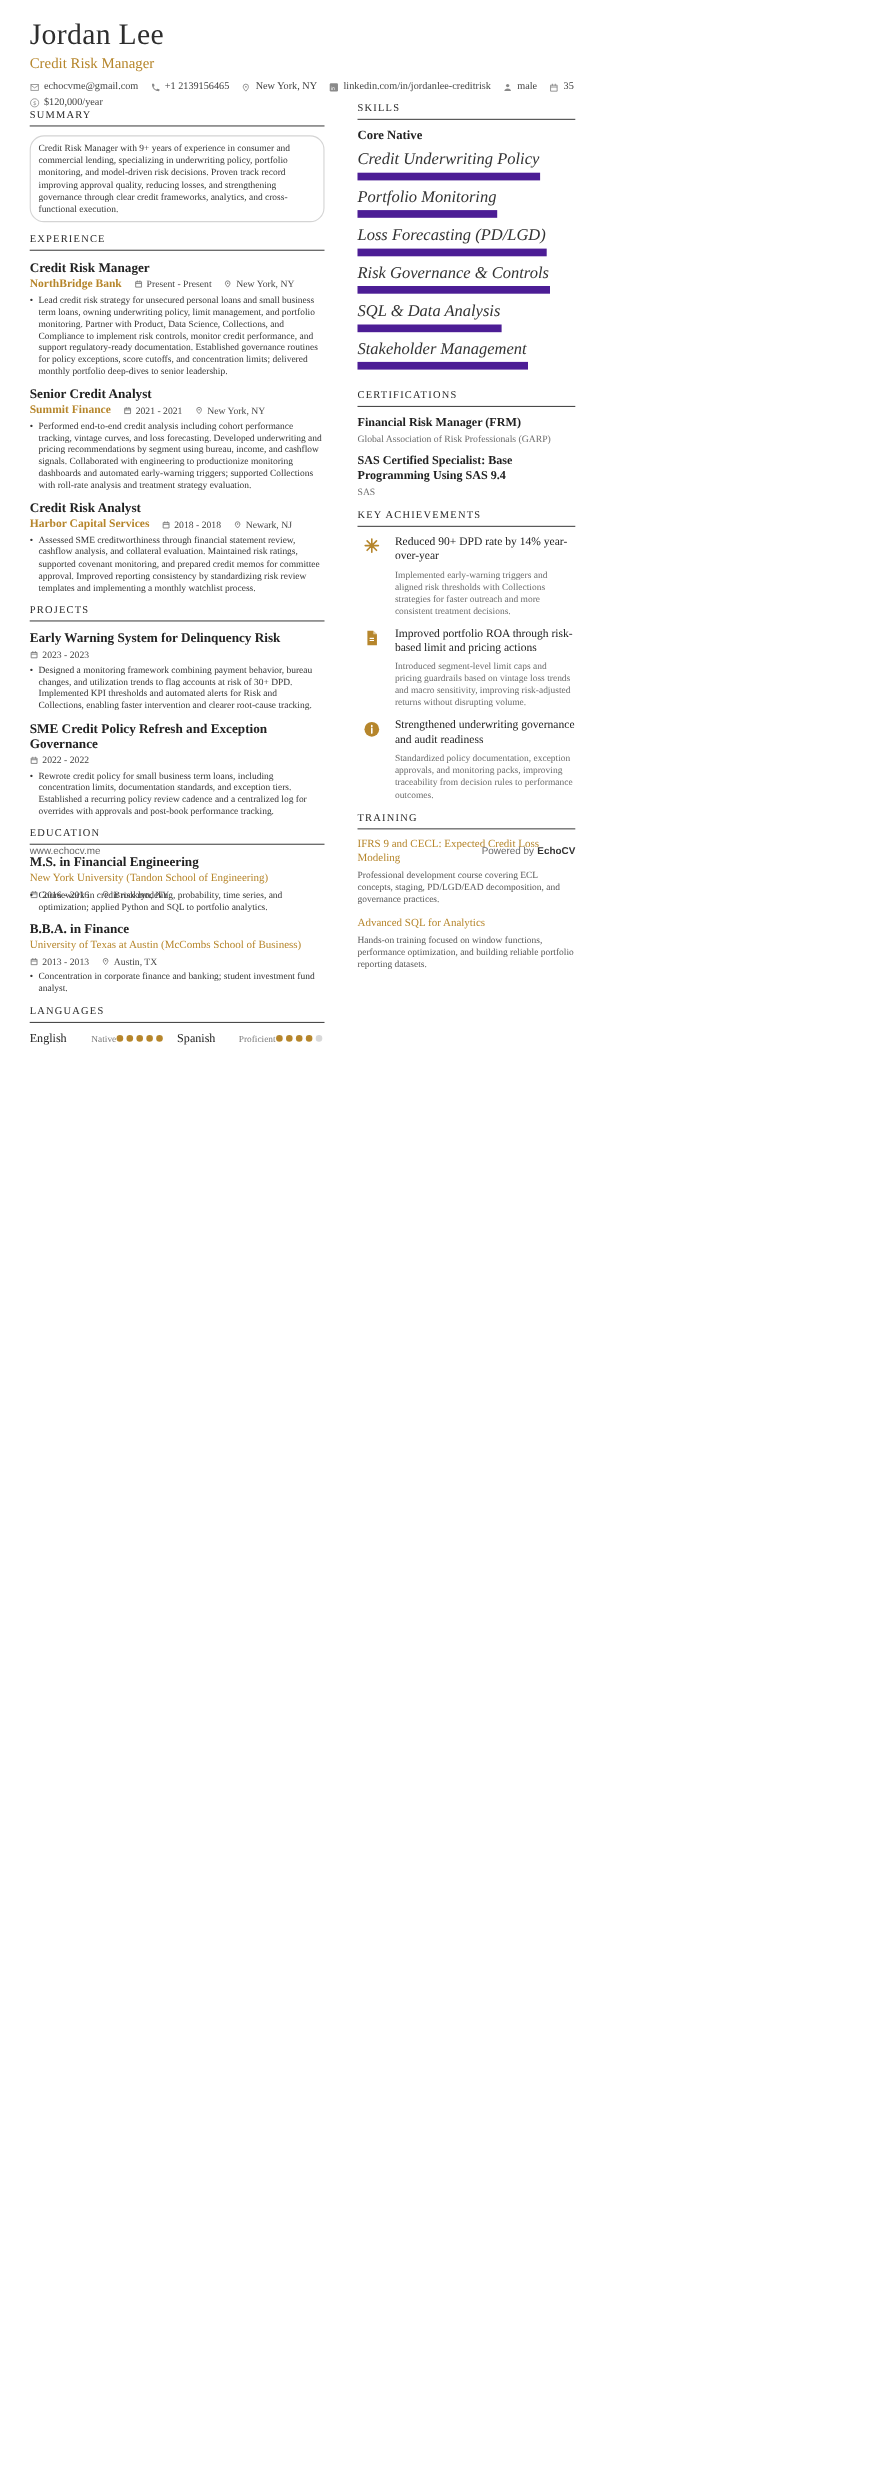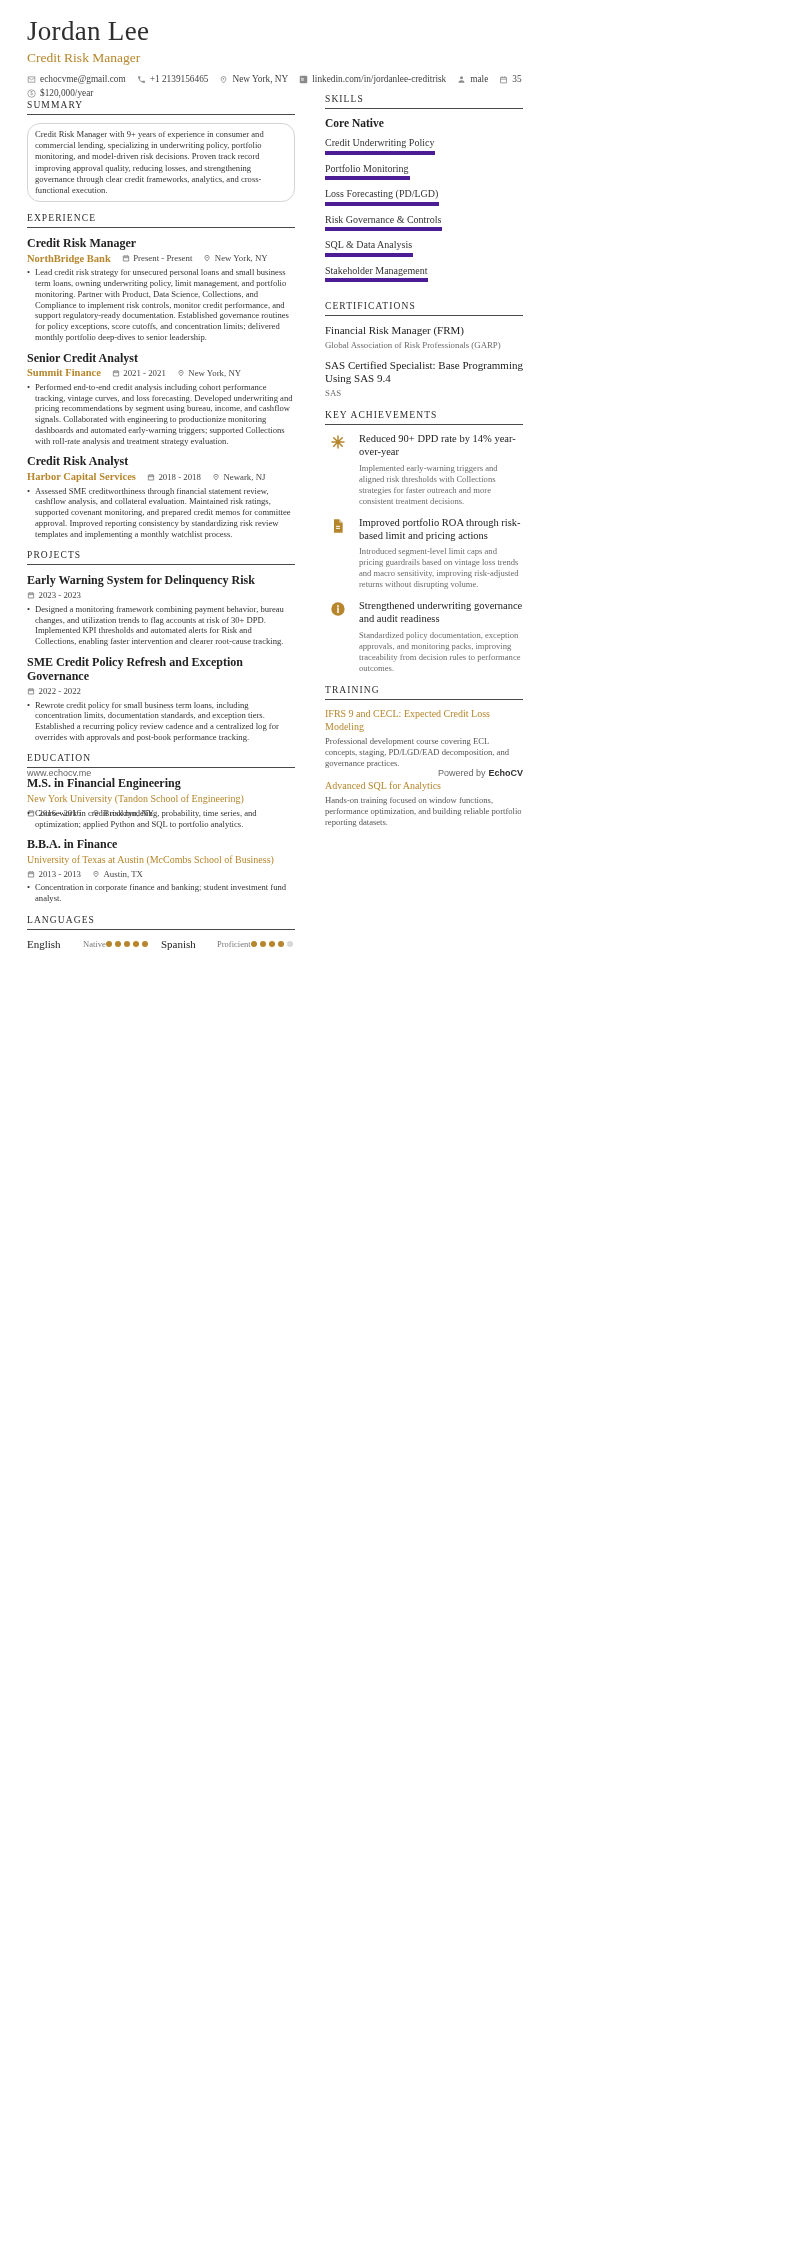--- a/index.html
+++ b/index.html
@@ -46,24 +46,24 @@
   .meta { display: flex; align-items: center; gap: 3.5px; font-size: 8.8px; color: #444; }
   .micon { color: #777; display: flex; }
   .micon svg { width: 8px; height: 8px; display: block; }
   .bullets { margin-top: 3.5px; }
   .bullet { display: flex; gap: 5px; font-size: 8.6px; line-height: 1.25; color: #333; margin-bottom: 2px; }
   .bullet::before { content: "•"; flex: 0 0 auto; color: #333; }
 
   
   .core-title { font-size: 11.5px; font-weight: 700; color: #222; margin: 1px 0 8px; }
   .skills-wrap { display: flex; flex-wrap: wrap; column-gap: 8px; }
-  .skill { font-size: 10px; color: #333; border-bottom: 4px solid #4c1d95; padding: 0 1px 2.5px 0; margin-bottom: 8px; white-space: nowrap; }
+  .skill { font-size: 15px; color: #333; border-bottom: 7px solid #4c1d95; padding: 0 1px 2.5px 0; margin-bottom: 8px; white-space: nowrap; font-style: italic; }
 
   .cert { margin-bottom: 8px; }
-  .cert-title { font-size: 11px; color: #222; line-height: 1.25; }
+  .cert-title { font-size: 11px; color: #222; line-height: 1.25; font-weight: bold; }
   .cert-issuer { font-size: 8.8px; color: #6b6b6b; margin-top: 2px; line-height: 1.25; }
 
   .ach { display: flex; gap: 8px; margin-bottom: 10px; }
   .ach-iconbox { flex: 0 0 26px; display: flex; justify-content: center; padding-top: 1px; color: var(--accent); }
   .ach-iconbox svg { width: 16px; height: 16px; display: block; }
   .ach-body { flex: 1; }
   .ach-title { font-size: 10.5px; color: #222; line-height: 1.22; }
   .ach-desc { font-size: 8.6px; color: #6b6b6b; line-height: 1.28; margin-top: 4px; }
 
   .train { margin-bottom: 10px; }

